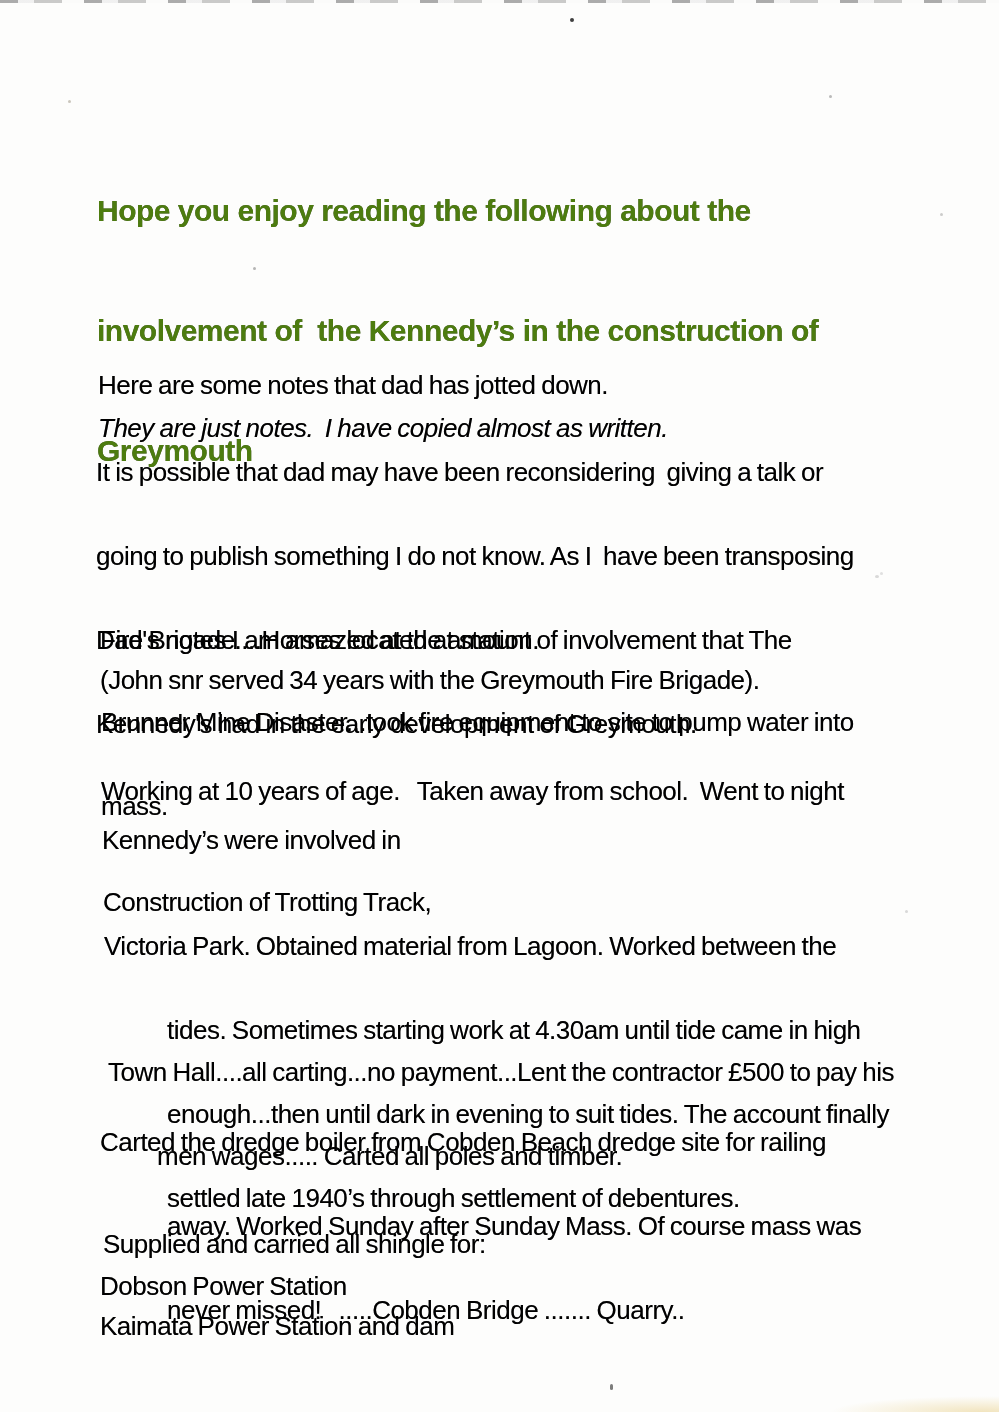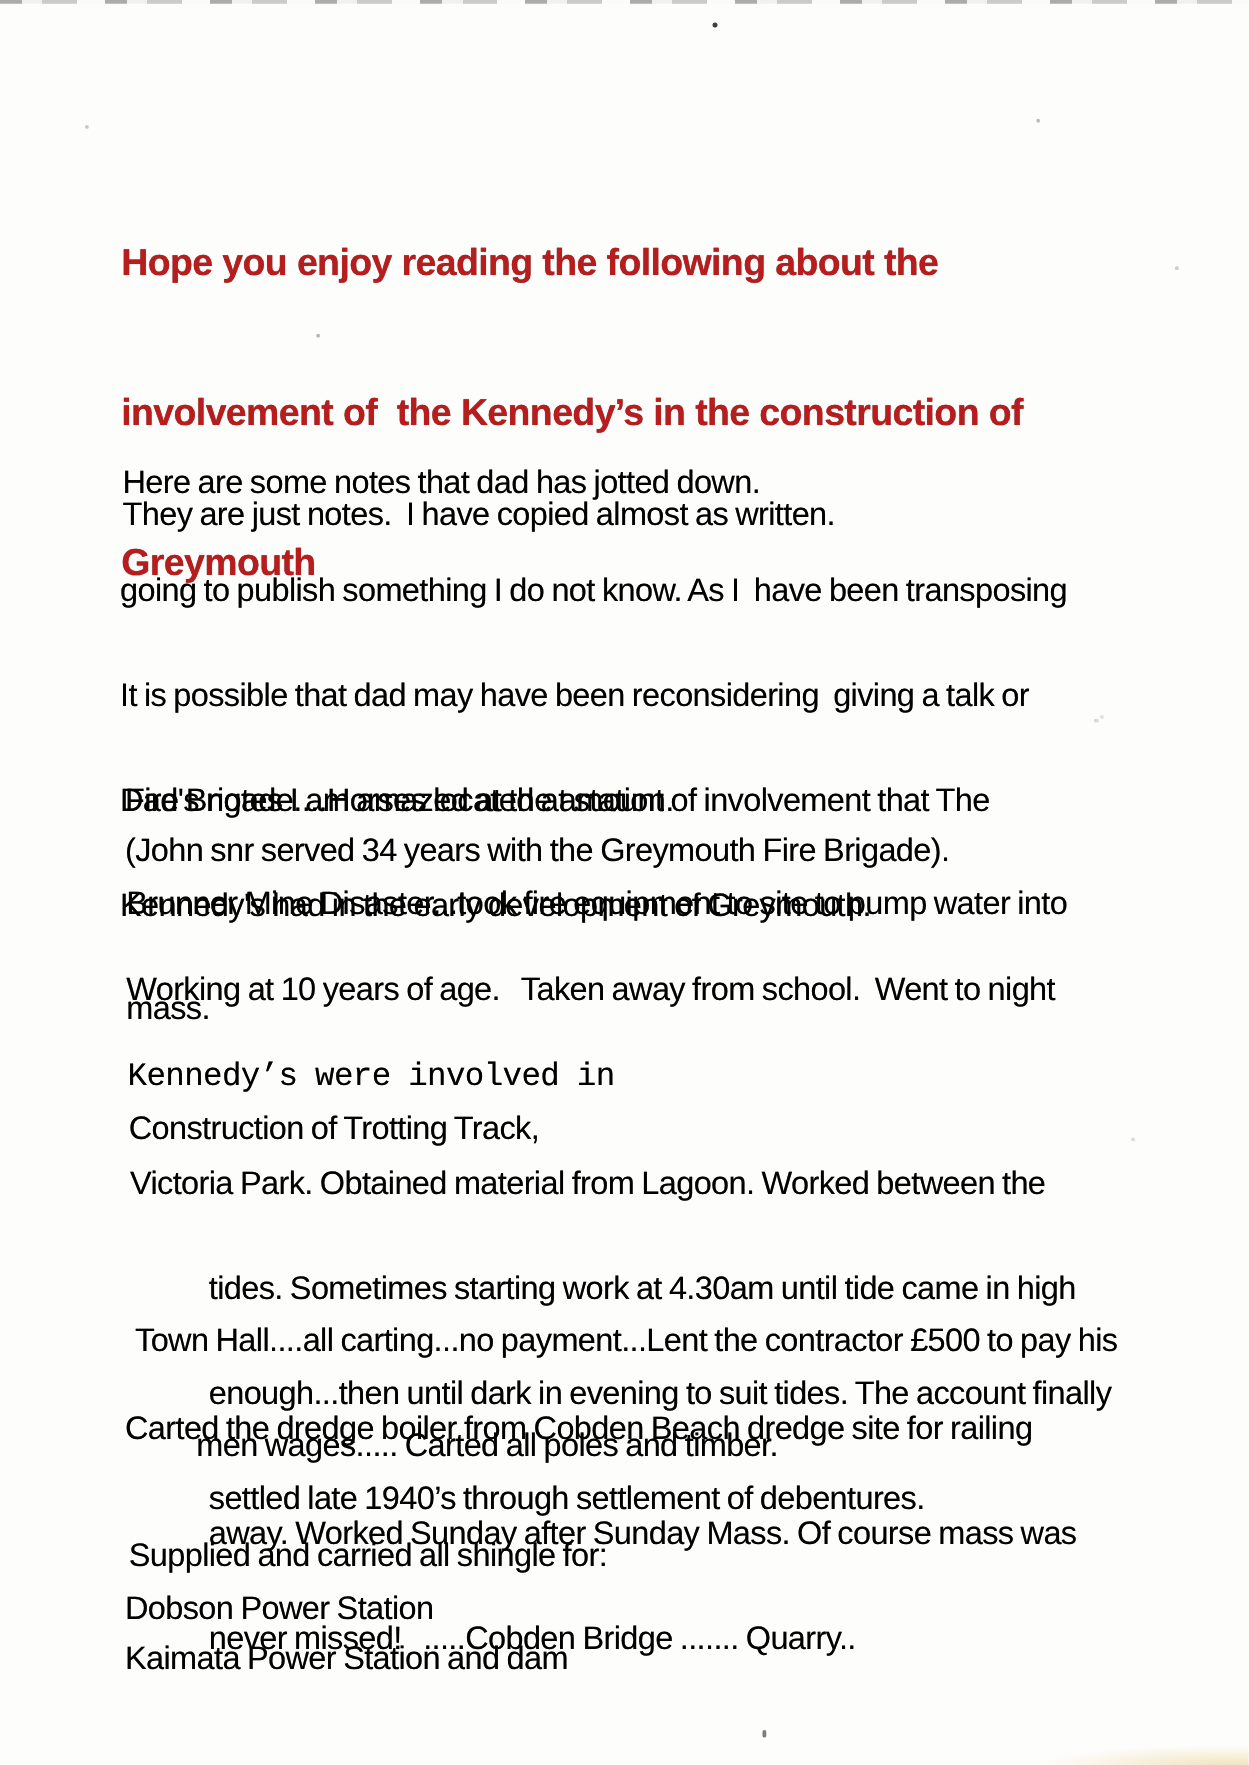--- a/index.html
+++ b/index.html
@@ -23,21 +23,21 @@
     filter:blur(.4px);
   }
   .corner-tinge{
     position:absolute;right:0;bottom:0;width:170px;height:16px;
     background:radial-gradient(ellipse at 90% 100%, rgba(232,208,140,.55), rgba(232,208,140,0) 70%);
   }
   .speck{position:absolute;border-radius:50%;}
   .heading{
     position:absolute;left:97px;top:111px;margin:0;
     font-size:30px;font-weight:700;line-height:40px;
-    letter-spacing:-0.5px;color:#b91c1c;
+    letter-spacing:-0.5px;color:#4d7c0f;
     text-shadow:0 0 .6px rgba(0,0,0,.65);
     white-space:pre-wrap;
   }
   .heading .ln{display:block;}
   .para{
     position:absolute;margin:0;
     font-size:26px;font-weight:400;line-height:28px;
     letter-spacing:-0.5px;word-spacing:-1px;color:#000000;
     text-shadow:0 0 .5px rgba(25,25,25,.55);
     white-space:pre-wrap;
@@ -57,27 +57,27 @@
   <h1 class="heading">
     <span class="ln">Hope you enjoy reading the following about the</span>
     <span class="ln">involvement of  the Kennedy’s in the construction of</span>
     <span class="ln">Greymouth</span>
   </h1>
 
   <p class="para" style="left:98px;top:315px;">
     <span class="ln">Here are some notes that dad has jotted down.</span>
   </p>
 
-  <p class="para" style="left:98px;top:341px;">
+  <p class="para" style="left:98px;top:358px;font-style:italic;">
     <span class="ln">They are just notes.  I have copied almost as written.</span>
   </p>
 
   <p class="para" style="left:96px;top:402px;">
+    <span class="ln">It is possible that dad may have been reconsidering  giving a talk or</span>
     <span class="ln">going to publish something I do not know. As I  have been transposing</span>
-    <span class="ln">It is possible that dad may have been reconsidering  giving a talk or</span>
     <span class="ln">Dad's notes I am amazed at the amount of involvement that The</span>
     <span class="ln">Kennedy's had in the early development of Greymouth.</span>
   </p>
 
   <p class="para" style="left:100px;top:570px;">
     <span class="ln">Fire Brigade....Horses located at station.</span>
   </p>
 
   <p class="para" style="left:100px;top:610px;text-align:center;">
     <span class="ln">(John snr served 34 years with the Greymouth Fire Brigade).</span>
@@ -85,21 +85,21 @@
 
   <p class="para" style="left:101px;top:652px;">
     <span class="ln">Brunner Mine Disaster...took fire equipment to site to pump water into</span>
     <span class="ln">mass.</span>
   </p>
 
   <p class="para" style="left:101px;top:721px;">
     <span class="ln">Working at 10 years of age.   Taken away from school.  Went to night</span>
   </p>
 
-  <p class="para" style="left:102px;top:791px;font-family:Liberation Mono, monospace;">
+  <p class="para" style="left:102px;top:770px;">
     <span class="ln">Kennedy’s were involved in</span>
   </p>
 
   <p class="para" style="left:103px;top:832px;">
     <span class="ln">Construction of Trotting Track,</span>
   </p>
 
   <p class="para" style="left:104px;top:876px;">
     <span class="ln">Victoria Park. Obtained material from Lagoon. Worked between the</span>
     <span class="ln ind-a">tides. Sometimes starting work at 4.30am until tide came in high</span>

